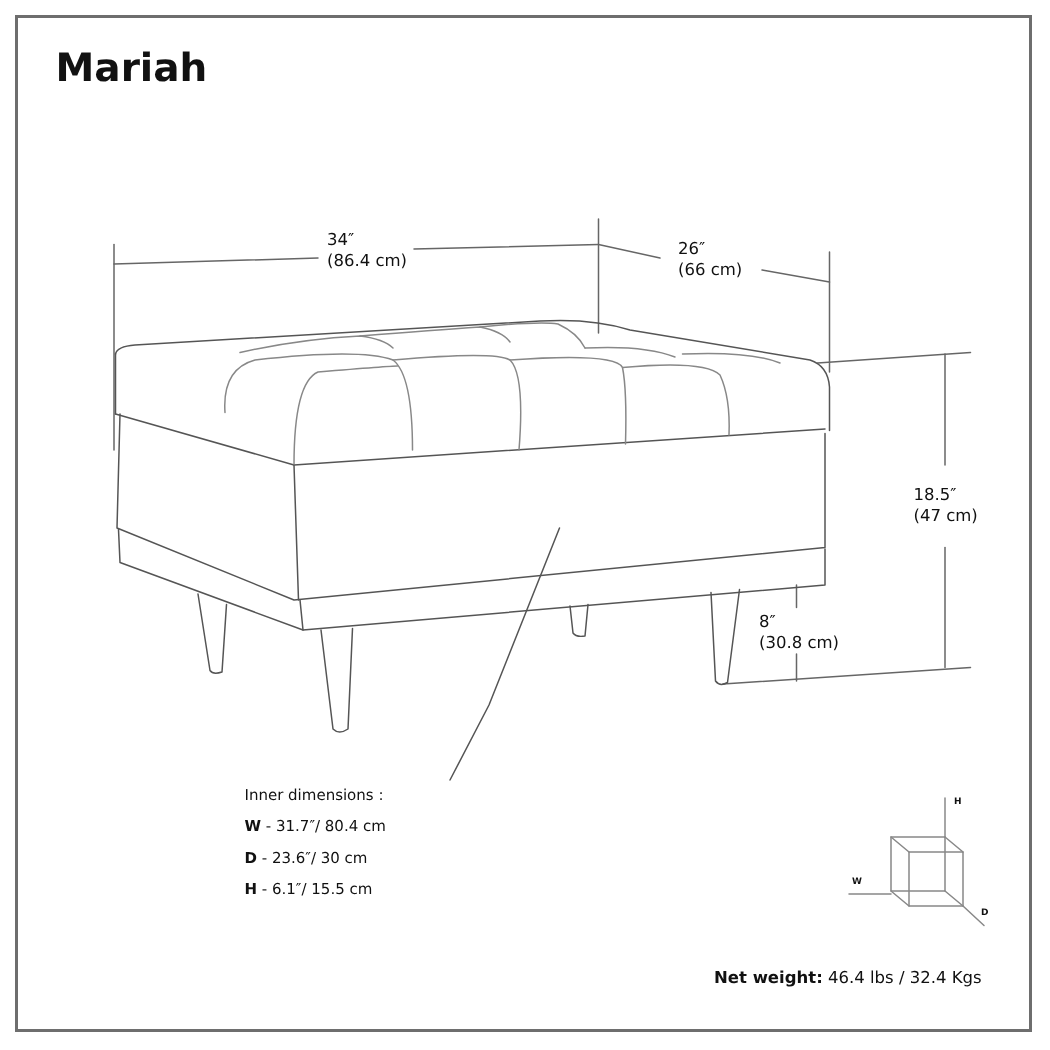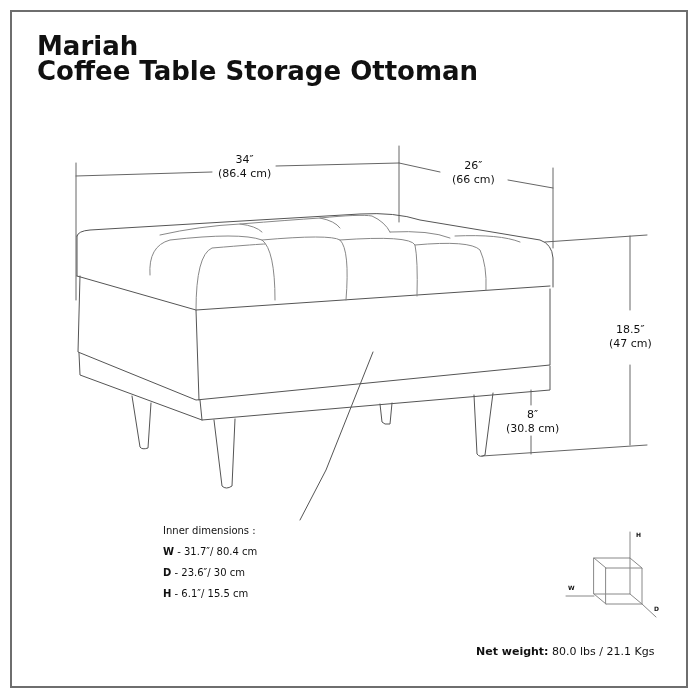--- a/index.html
+++ b/index.html
@@ -2,36 +2,35 @@
 <html><head>
 <meta charset="utf-8">
 <style>
   html, body { margin:0; padding:0; background:#ffffff; }
   body { width:700px; height:700px; position:relative; overflow:hidden;
          font-family:"DejaVu Sans", sans-serif; color:#111; }
   .frame { position:absolute; left:10px; top:10px; width:678px; height:678px;
            border:2px solid #6e6e6e; box-sizing:border-box; }
   .title { position:absolute; left:37px; top:34px; font-weight:bold; font-size:26px; line-height:25px; }
   .title div { white-space:nowrap; }
-  .dim { position:absolute; font-size:11px; line-height:14px; text-align:center; white-space:nowrap; }
+  .dim { position:absolute; font-size:11px; line-height:14px; text-align:left; white-space:nowrap; }
   .inner { position:absolute; left:163px; top:520px; font-size:10px; line-height:21px; }
   .inner b { font-weight:bold; }
   .axis-lbl { position:absolute; font-size:6px; font-weight:bold; }
   .weight { position:absolute; left:476px; top:645px; font-size:11px; white-space:nowrap; }
   .weight b { font-weight:bold;margin-top:44px; }
   svg.draw { position:absolute; left:0; top:0; }
 </style>
 </head>
 <body>
 
 <div class="frame"></div>
 
 <div class="title">
   <div>Mariah</div>
-  <div>Coffee Table Storage Ottoman</div>
 </div>
 
 <svg class="draw" width="700" height="700" fill="none" stroke="#555" stroke-width="1" stroke-linecap="round" stroke-linejoin="round">
 
   <g stroke="#666">
     <line x1="76" y1="163" x2="76" y2="300"></line>
     <line x1="399" y1="146" x2="399" y2="222"></line>
     <line x1="76" y1="176" x2="212" y2="172"></line>
     <line x1="276" y1="166" x2="399" y2="163"></line>
   </g>
@@ -121,14 +120,14 @@
   <div><b>W</b><span> - 31.7″/ 80.4 cm</span></div>
   <div><b>D</b><span> - 23.6″/ 30 cm</span></div>
   <div><b>H</b><span> - 6.1″/ 15.5 cm</span></div>
 </div>
 
 <div class="axis-lbl" style="left:636px; top:531px;">H</div>
 <div class="axis-lbl" style="left:568px; top:584px;">W</div>
 <div class="axis-lbl" style="left:654px; top:605px;">D</div>
 
 <div class="weight">
-  <b>Net weight:</b><span> 80.0 lbs / 21.1 Kgs</span>
+  <b>Net weight:</b><span> 46.4 lbs / 32.4 Kgs</span>
 </div>
 
 </body></html>

